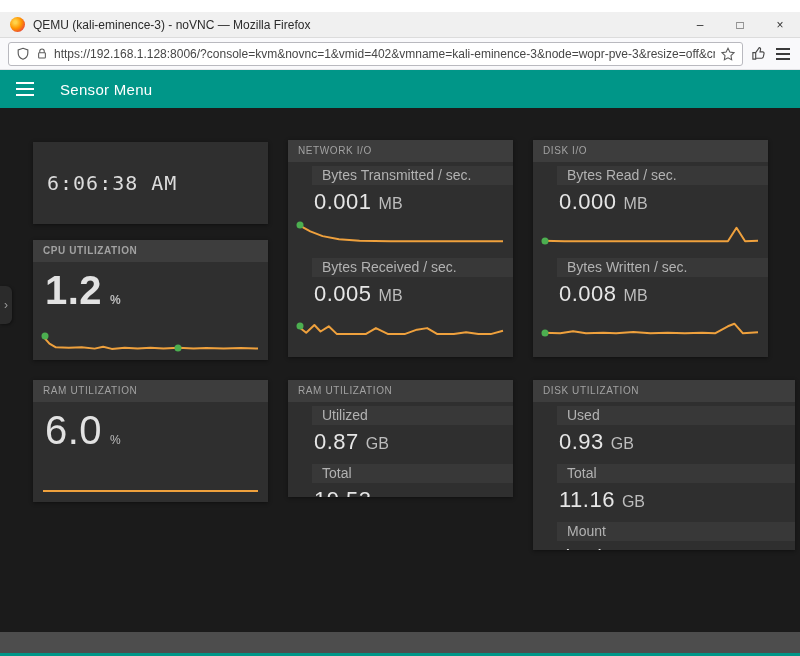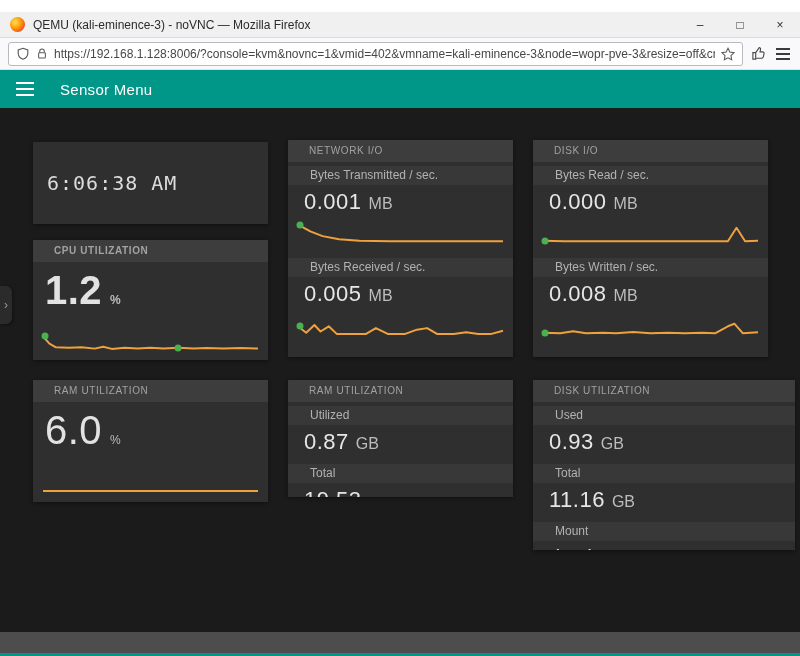--- a/index.html
+++ b/index.html
@@ -52,29 +52,29 @@
   .hamburger { display: flex; flex-direction: column; gap: 4px; cursor: pointer; }
   .hamburger span { display: block; width: 18px; height: 2px; background: #fff; }
   .app-title { color: #fff; font-size: 15px; letter-spacing: .3px; }
   .content { position: relative; height: 524px; background: #1b1b1b; }
   
   .panel {
     position: absolute; background: #2f2f2f; box-shadow: 0 1px 4px rgba(0,0,0,.45);
     display: flex; flex-direction: column; overflow: hidden;
   }
   .panel-title {
-    flex: 0 0 22px; line-height: 22px; padding: 0 21px; background: #3d3d3d;
+    flex: 0 0 22px; line-height: 22px; padding: 0 10px; background: #3d3d3d;
     color: #a2a2a2; font-size: 10px; letter-spacing: .6px;
   }
   .metric-label {
-    flex: 0 0 19px; line-height: 19px; padding: 0 22px; background: #383838;
-    color: #b2b2b2; font-size: 12px; margin-top: 4px;
+    flex: 0 0 19px; line-height: 19px; padding: 0 10px; background: #383838;
+    color: #b2b2b2; font-size: 14px; margin-top: 4px; margin-left: 24px;
   }
   .metric-value {
-    padding: 4px 16px 5px; color: #e6e6e6; display: flex; align-items: baseline;
+    padding: 4px 26px 5px; color: #e6e6e6; display: flex; align-items: baseline;
   }
   .metric-value .num { font-size: 22px; letter-spacing: .5px; }
   .metric-value .unit { font-size: 16px; color: #bdbdbd; margin-left: 7px; }
   .value-big { padding: 6px 12px; flex: 1; }
   .value-big .num { font-size: 40px; color: #e2e2e2; }
   .value-big .unit { font-size: 12px; margin-left: 8px; }
   .clock-text {
     flex: 1; display: flex; align-items: center; padding: 0 14px;
     font-family: "DejaVu Sans Mono", monospace; font-size: 20px; color: #dcdcdc; letter-spacing: 1px;
   }

